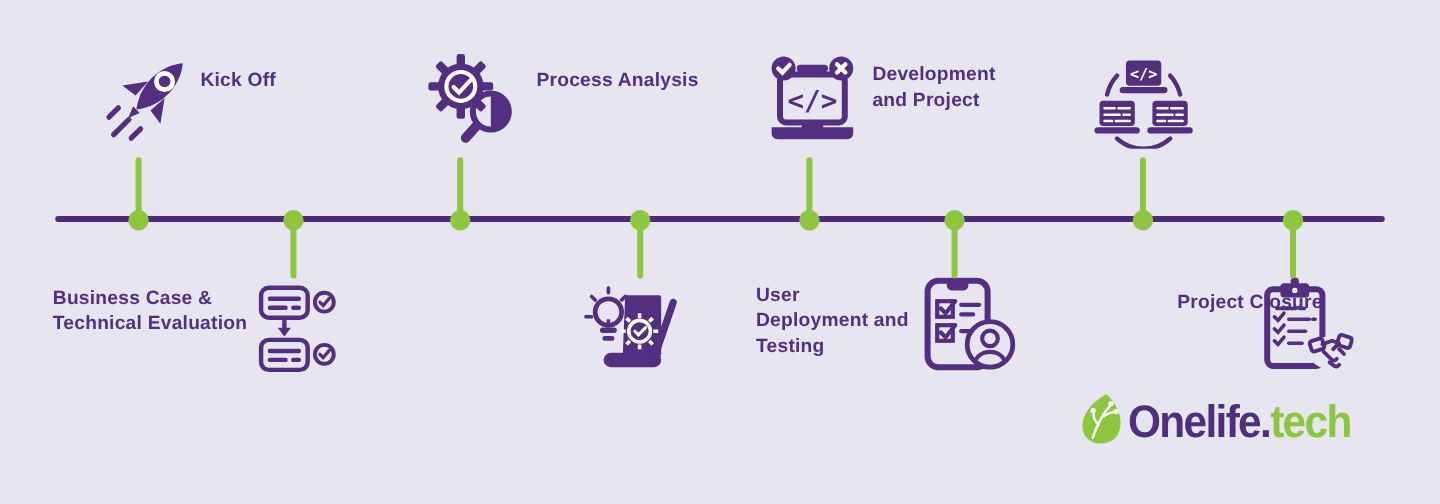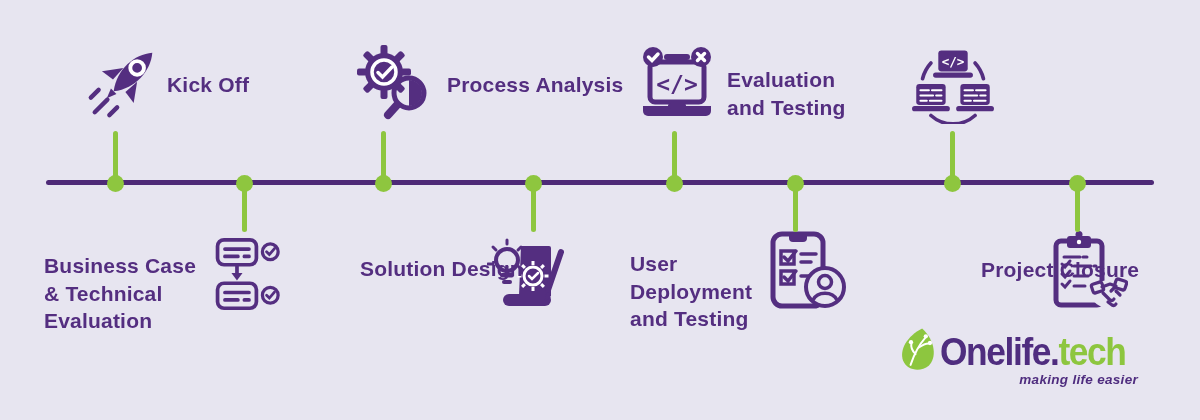--- a/index.html
+++ b/index.html
@@ -4,21 +4,21 @@
 <style>
   html,body{margin:0;padding:0;background:#e7e5f0;font-family:"Liberation Sans",sans-serif;}
   #canvas{position:relative;width:1200px;height:420px;background:#e7e5f0;overflow:hidden;}
   .tl-line{position:absolute;left:46px;top:180px;width:1108px;height:5px;background:#4e2a77;border-radius:3px;}
   .dot{position:absolute;width:17px;height:17px;border-radius:50%;background:#8ec63f;top:175px;z-index:3;}
   .stem{position:absolute;width:5px;background:#8ec63f;border-radius:3px;z-index:2;}
   .stem.up{top:131px;height:52px;}
   .stem.down{top:184px;height:48px;}
   .icon{position:absolute;color:#542e80;}
   .icon svg{width:100%;height:100%;display:block;}
-  .label{position:absolute;color:#542e80;font-weight:700;font-size:21px;line-height:1.32;letter-spacing:.2px;margin-top:14px;}
+  .label{position:absolute;color:#542e80;font-weight:700;font-size:16px;line-height:1.32;letter-spacing:.2px;}
   .label.right{text-align:left;}
   .nowrap{white-space:nowrap;}
   .logo-brand{position:absolute;left:940px;top:331px;font-weight:700;font-size:38px;letter-spacing:-1.5px;transform:scaleX(.93);transform-origin:left top;white-space:nowrap;}
   .logo-brand .p1{color:#4f2d7f;}
   .logo-brand .p2{color:#8dc63f;}
   .logo-tagline{position:absolute;left:940px;top:372px;width:198px;text-align:right;font-style:italic;font-weight:700;font-size:13.5px;color:#4f2d7f;letter-spacing:.3px;}
 </style>
 </head>
 <body>
 
@@ -125,36 +125,35 @@
       <rect x="13" y="35" width="14" height="4.5" rx="2.2" fill="currentColor"></rect>
       <rect x="15" y="42" width="10" height="4" rx="2" fill="currentColor"></rect>
       <g stroke="currentColor" stroke-width="3" stroke-linecap="round">
         <line x1="20" y1="2" x2="20" y2="6"></line>
         <line x1="6" y1="9" x2="9" y2="12"></line>
         <line x1="34" y1="9" x2="31" y2="12"></line>
         <line x1="1" y1="26" x2="6" y2="26"></line>
       </g>
     </svg>
   </div>
-  <div class="label right nowrap" style="left:360px;top:241px;width:120px">Solution Design</div>
 
   <div class="icon" style="left:637px;top:46px;width:80px;height:78px">
     <svg viewBox="0 0 80 78">
       <rect x="13" y="16" width="54" height="40" rx="5" fill="none" stroke="currentColor" stroke-width="5"></rect>
       <text x="40" y="46" text-anchor="middle" font-size="23" font-weight="bold" fill="currentColor" font-family="'DejaVu Sans Mono',monospace">&lt;/&gt;</text>
       <path d="M6 60 h68 v5 a5 5 0 0 1 -5 5 h-58 a5 5 0 0 1 -5 -5 Z" fill="currentColor"></path>
       <rect x="31" y="57" width="18" height="6" rx="3" fill="currentColor"></rect>
       <rect x="27" y="8" width="26" height="6" rx="3" fill="currentColor"></rect>
       <circle cx="16" cy="11" r="10" fill="currentColor"></circle>
       <path d="M11.5 11 l3.5 3.5 l6 -6.5" stroke="#fff" stroke-width="3.5" fill="none" stroke-linecap="round"></path>
       <circle cx="64" cy="11" r="10" fill="currentColor"></circle>
       <path d="M60.5 7.5 l7 7 M67.5 7.5 l-7 7" stroke="#fff" stroke-width="3.5" stroke-linecap="round"></path>
     </svg>
   </div>
-  <div class="label" style="left:727px;top:52px;width:125px">Evaluation and Testing</div>
+  <div class="label" style="left:727px;top:52px;width:125px">Development and Project</div>
 
   <div class="icon" style="left:767px;top:231px;width:82px;height:80px">
     <svg viewBox="0 0 82 80">
       <rect x="6" y="3" width="50" height="72" rx="9" fill="none" stroke="currentColor" stroke-width="5"></rect>
       <path d="M22 3 h18 v4 a4 4 0 0 1 -4 4 h-10 a4 4 0 0 1 -4 -4 Z" fill="currentColor"></path>
       <g fill="none" stroke="currentColor" stroke-width="3.5" stroke-linecap="round">
         <rect x="14" y="20" width="13" height="13"></rect>
         <path d="M17 26 l4 4 l8 -10"></path>
         <path d="M34 23 h15 M34 31 h10"></path>
         <rect x="14" y="40" width="13" height="13"></rect>
@@ -228,15 +227,14 @@
         <path d="M24 24 C28 21 32 19 36 19"></path>
       </g>
       <circle cx="14.5" cy="17.5" r="2.6" fill="#fff"></circle>
       <circle cx="37.5" cy="18.5" r="2.6" fill="#fff"></circle>
       <circle cx="32.5" cy="10.5" r="2.6" fill="#fff"></circle>
     </svg>
   </div>
   <div class="logo-brand">
     <span class="p1">Onelife.</span><span class="p2">tech</span>
   </div>
-  <div class="logo-tagline">making life easier</div>
 
 </div>
 
 </body></html>

